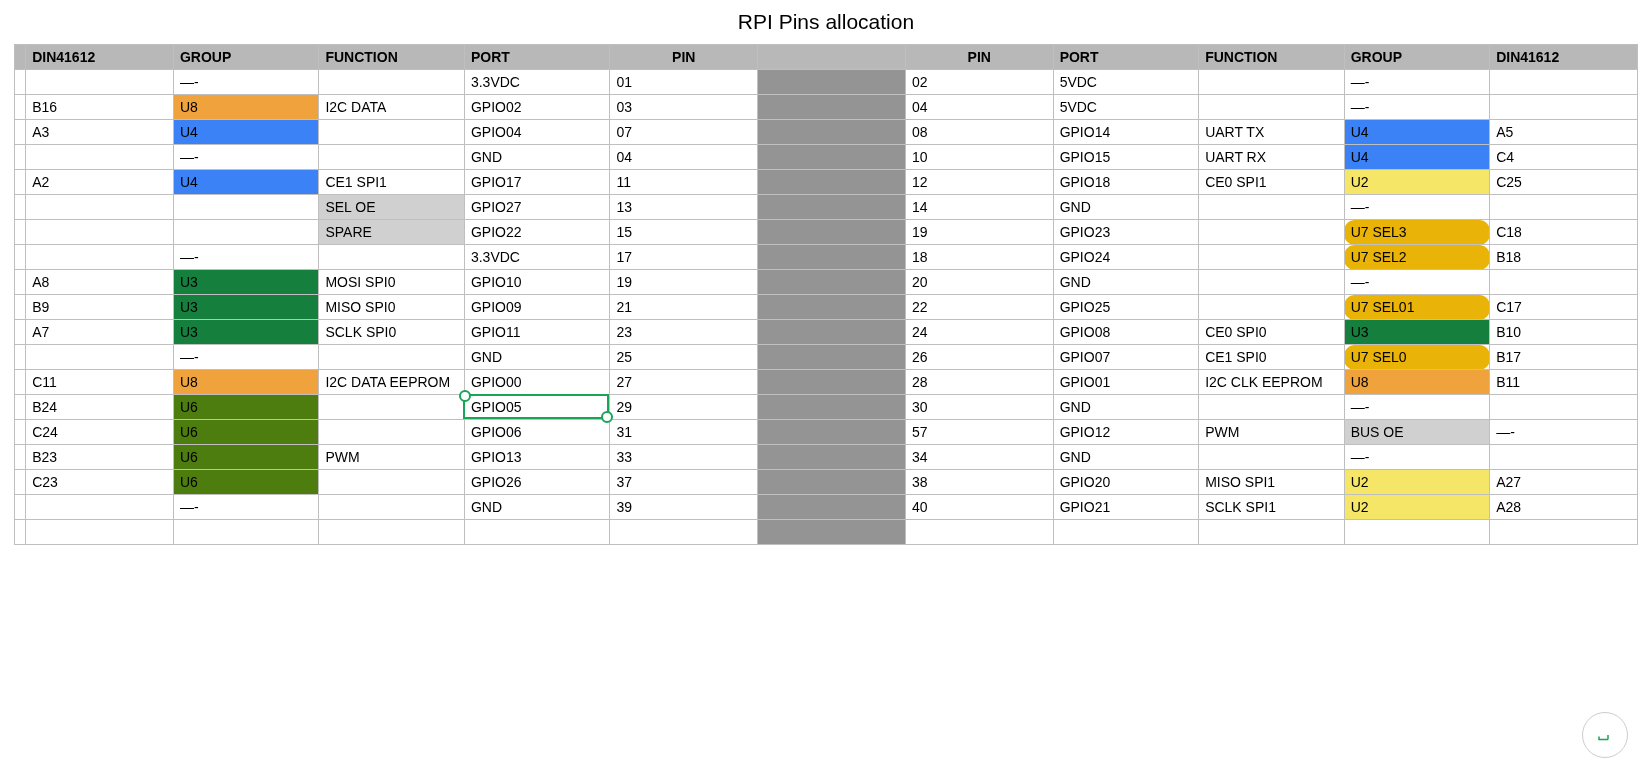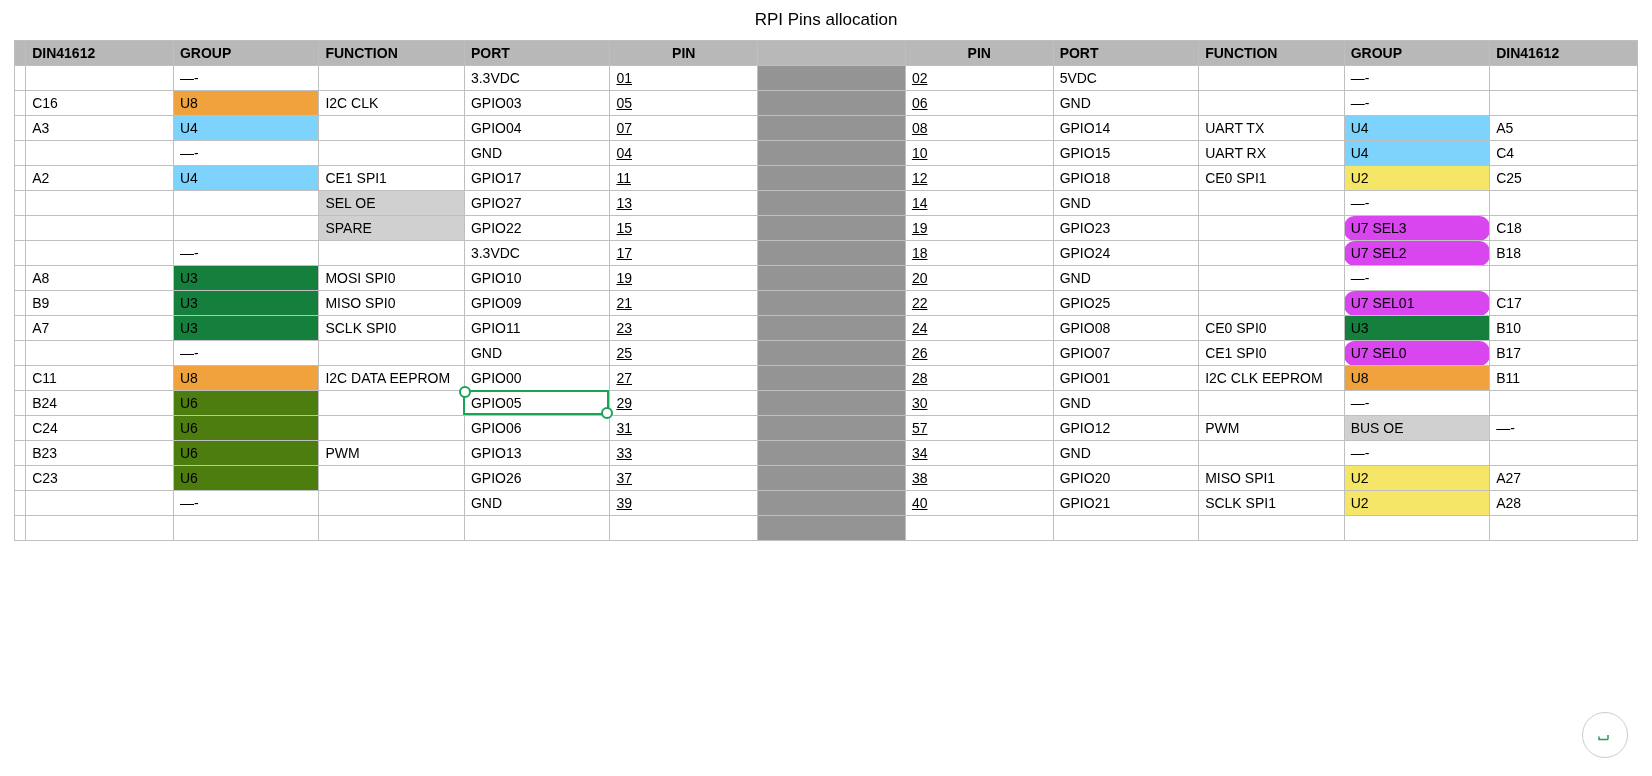--- a/index.html
+++ b/index.html
@@ -5,21 +5,21 @@
     * { box-sizing: border-box; }
     body {
       font-family: -apple-system, BlinkMacSystemFont, 'Helvetica Neue', Arial, sans-serif;
       margin: 0;
       padding: 0;
       background: #fff;
       font-size: 14px;
     }
     .title {
       text-align: center;
-      font-size: 17px;
+      font-size: 21px;
       padding: 10px 0 10px 0;
       font-weight: 400;
     }
     .table-wrap {
       padding: 0 14px;
     }
     table.pins {
       border-collapse: collapse;
       width: 100%;
       table-layout: fixed;
@@ -38,29 +38,29 @@
     }
     col.rowhdr { width: 10px; }
     col.din    { width: 132px; }
     col.group  { width: 130px; }
     col.func   { width: 130px; }
     col.port   { width: 130px; }
     col.pin    { width: 132px; }
     col.spacer { width: 132px; }
     td.spacer, th.spacer-h { background:#949494; border-color:#949494; }
     td.rowhdr { background:#fff; }
-    td.pin { text-align:center;text-decoration:underline; }
+    td.pin { text-align:center; }
     
     .c-orange { background:#f0a33c; }
-    .c-salmon { background:#7dd3fc; }
+    .c-salmon { background:#3b82f6; }
     .c-lgray  { background:#d0d0d0; }
     .c-green  { background:#15803d; }
     .c-pink   { background:#4d7c0f; }
     .c-yellow { background:#f5e668; }
-    .c-blue   { background:#d946ef;border-radius:11px; }
+    .c-blue   { background:#eab308;border-radius:11px; }
     
     .sel-wrap { position: relative; }
     .sel {
       position:absolute;
       border:2px solid #18a558;
       pointer-events:none;
       z-index:5;
     }
     .sel::before, .sel::after {
       content:"";
@@ -132,28 +132,28 @@
             <td class="pin">01</td>
             <td class="spacer"></td>
             <td class="pin">02</td>
             <td>5VDC</td>
             <td></td>
             <td>—-</td>
             <td></td>
           </tr>
           <tr>
             <td class="rowhdr"></td>
-            <td>C16</td>
+            <td>B16</td>
             <td class="c-orange">U8</td>
-            <td>I2C CLK</td>
-            <td>GPIO03</td>
-            <td class="pin">05</td>
-            <td class="spacer"></td>
-            <td class="pin">06</td>
-            <td>GND</td>
+            <td>I2C DATA</td>
+            <td>GPIO02</td>
+            <td class="pin">03</td>
+            <td class="spacer"></td>
+            <td class="pin">04</td>
+            <td>5VDC</td>
             <td></td>
             <td>—-</td>
             <td></td>
           </tr>
           <tr>
             <td class="rowhdr"></td>
             <td>A3</td>
             <td class="c-salmon">U4</td>
             <td></td>
             <td>GPIO04</td>

